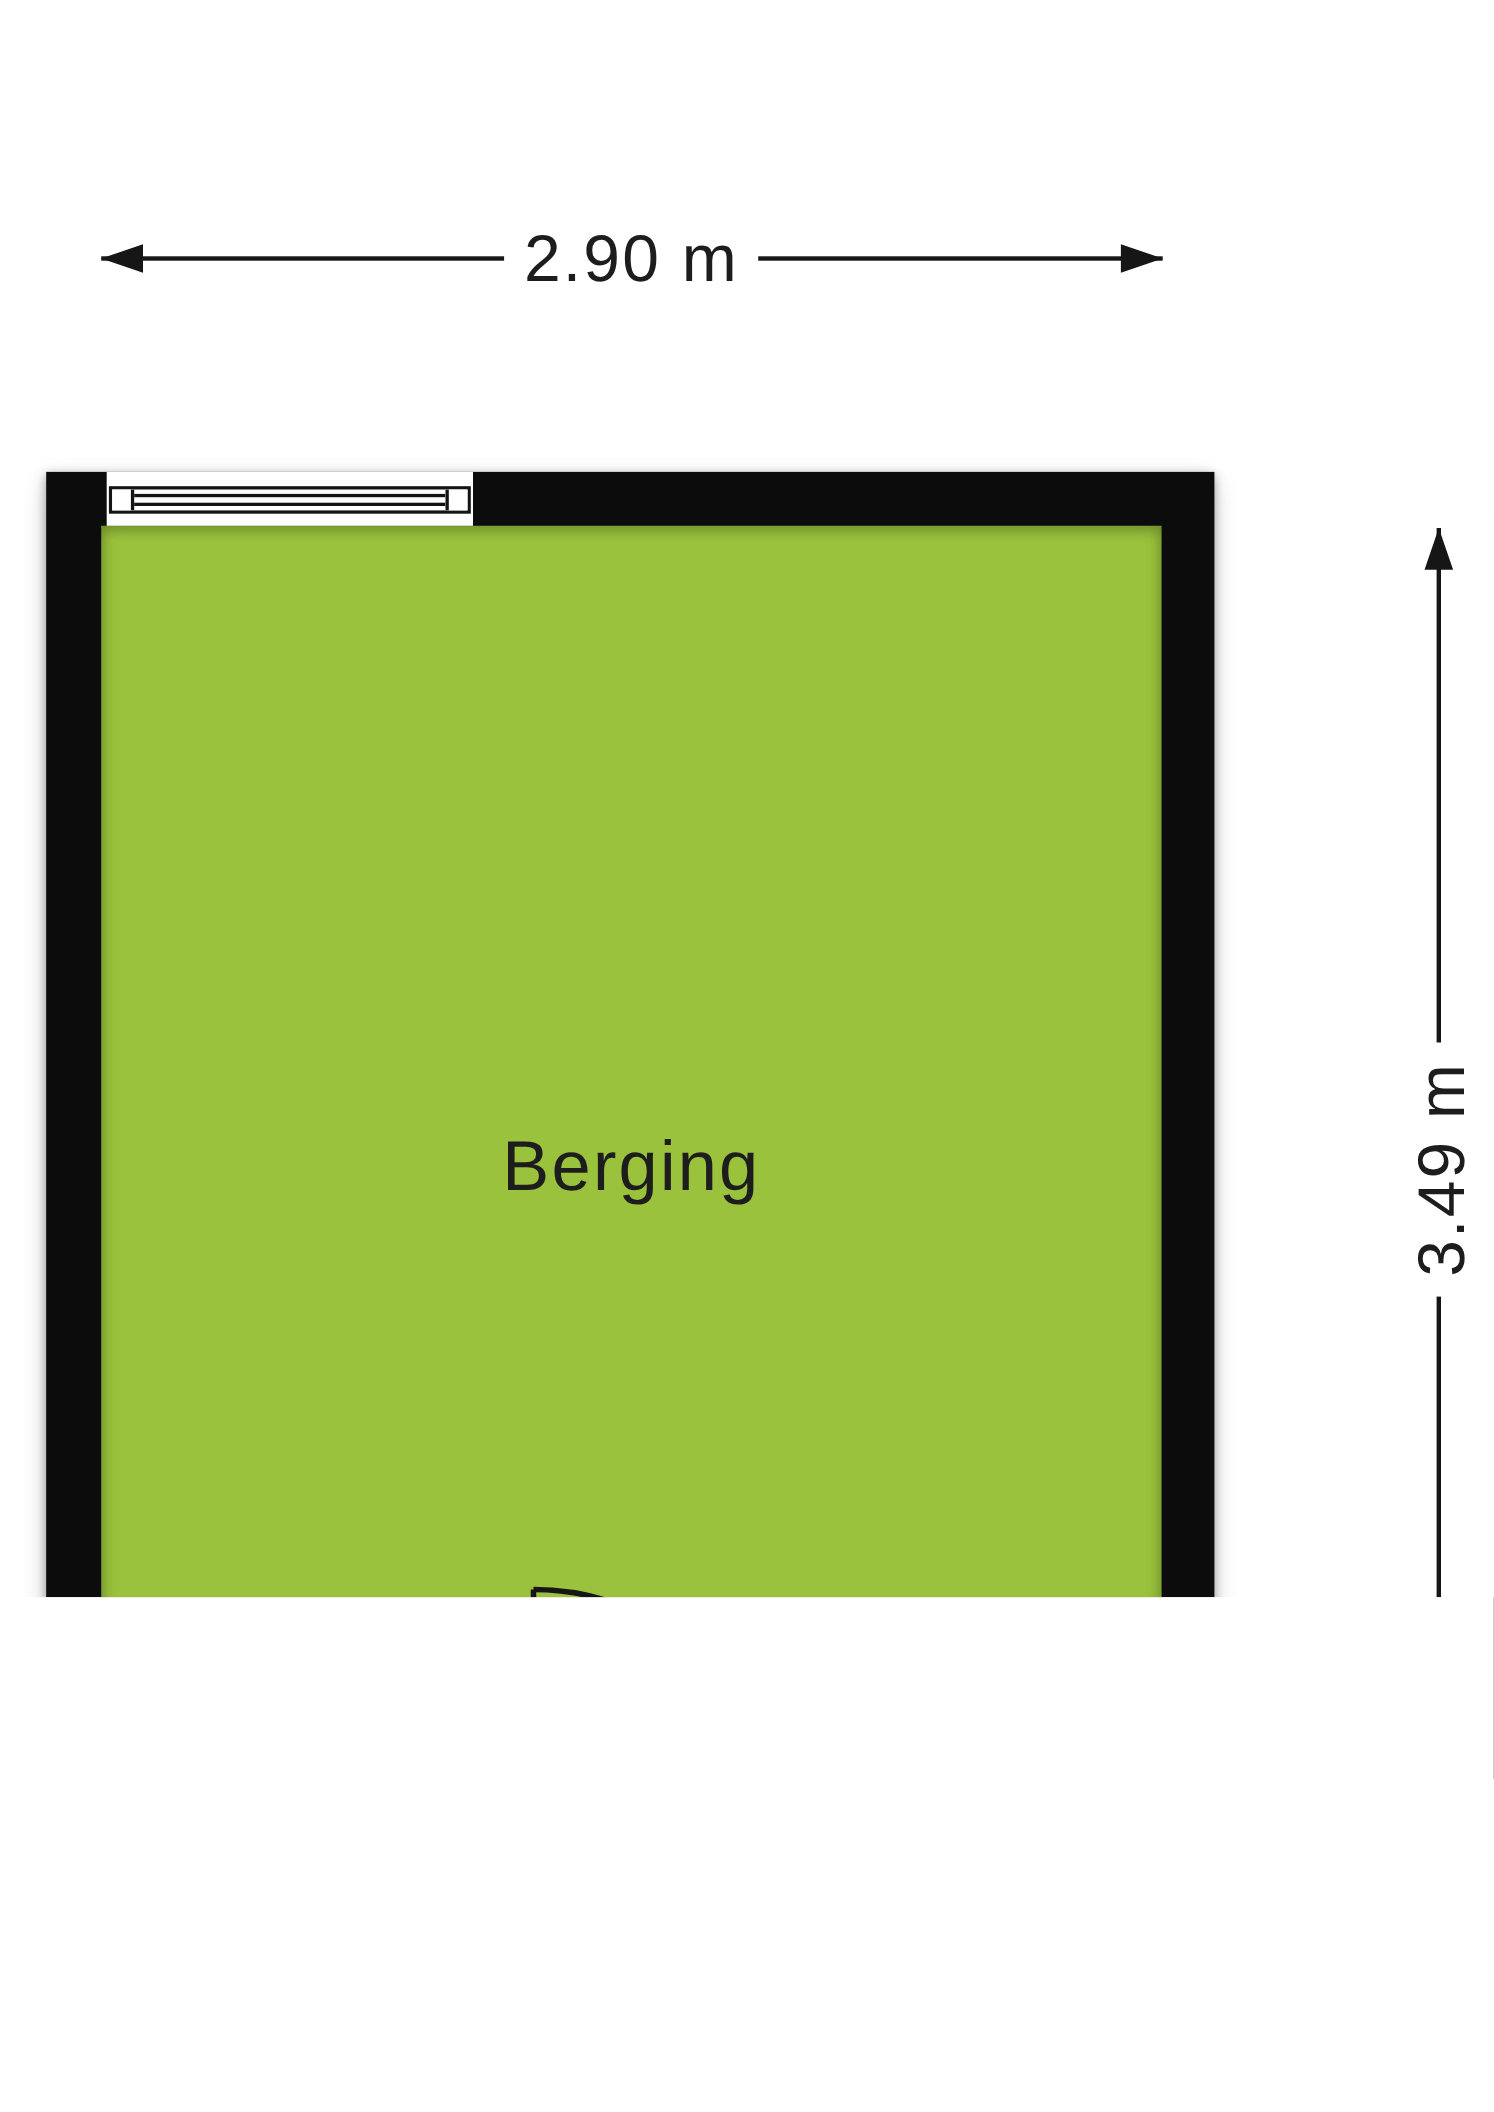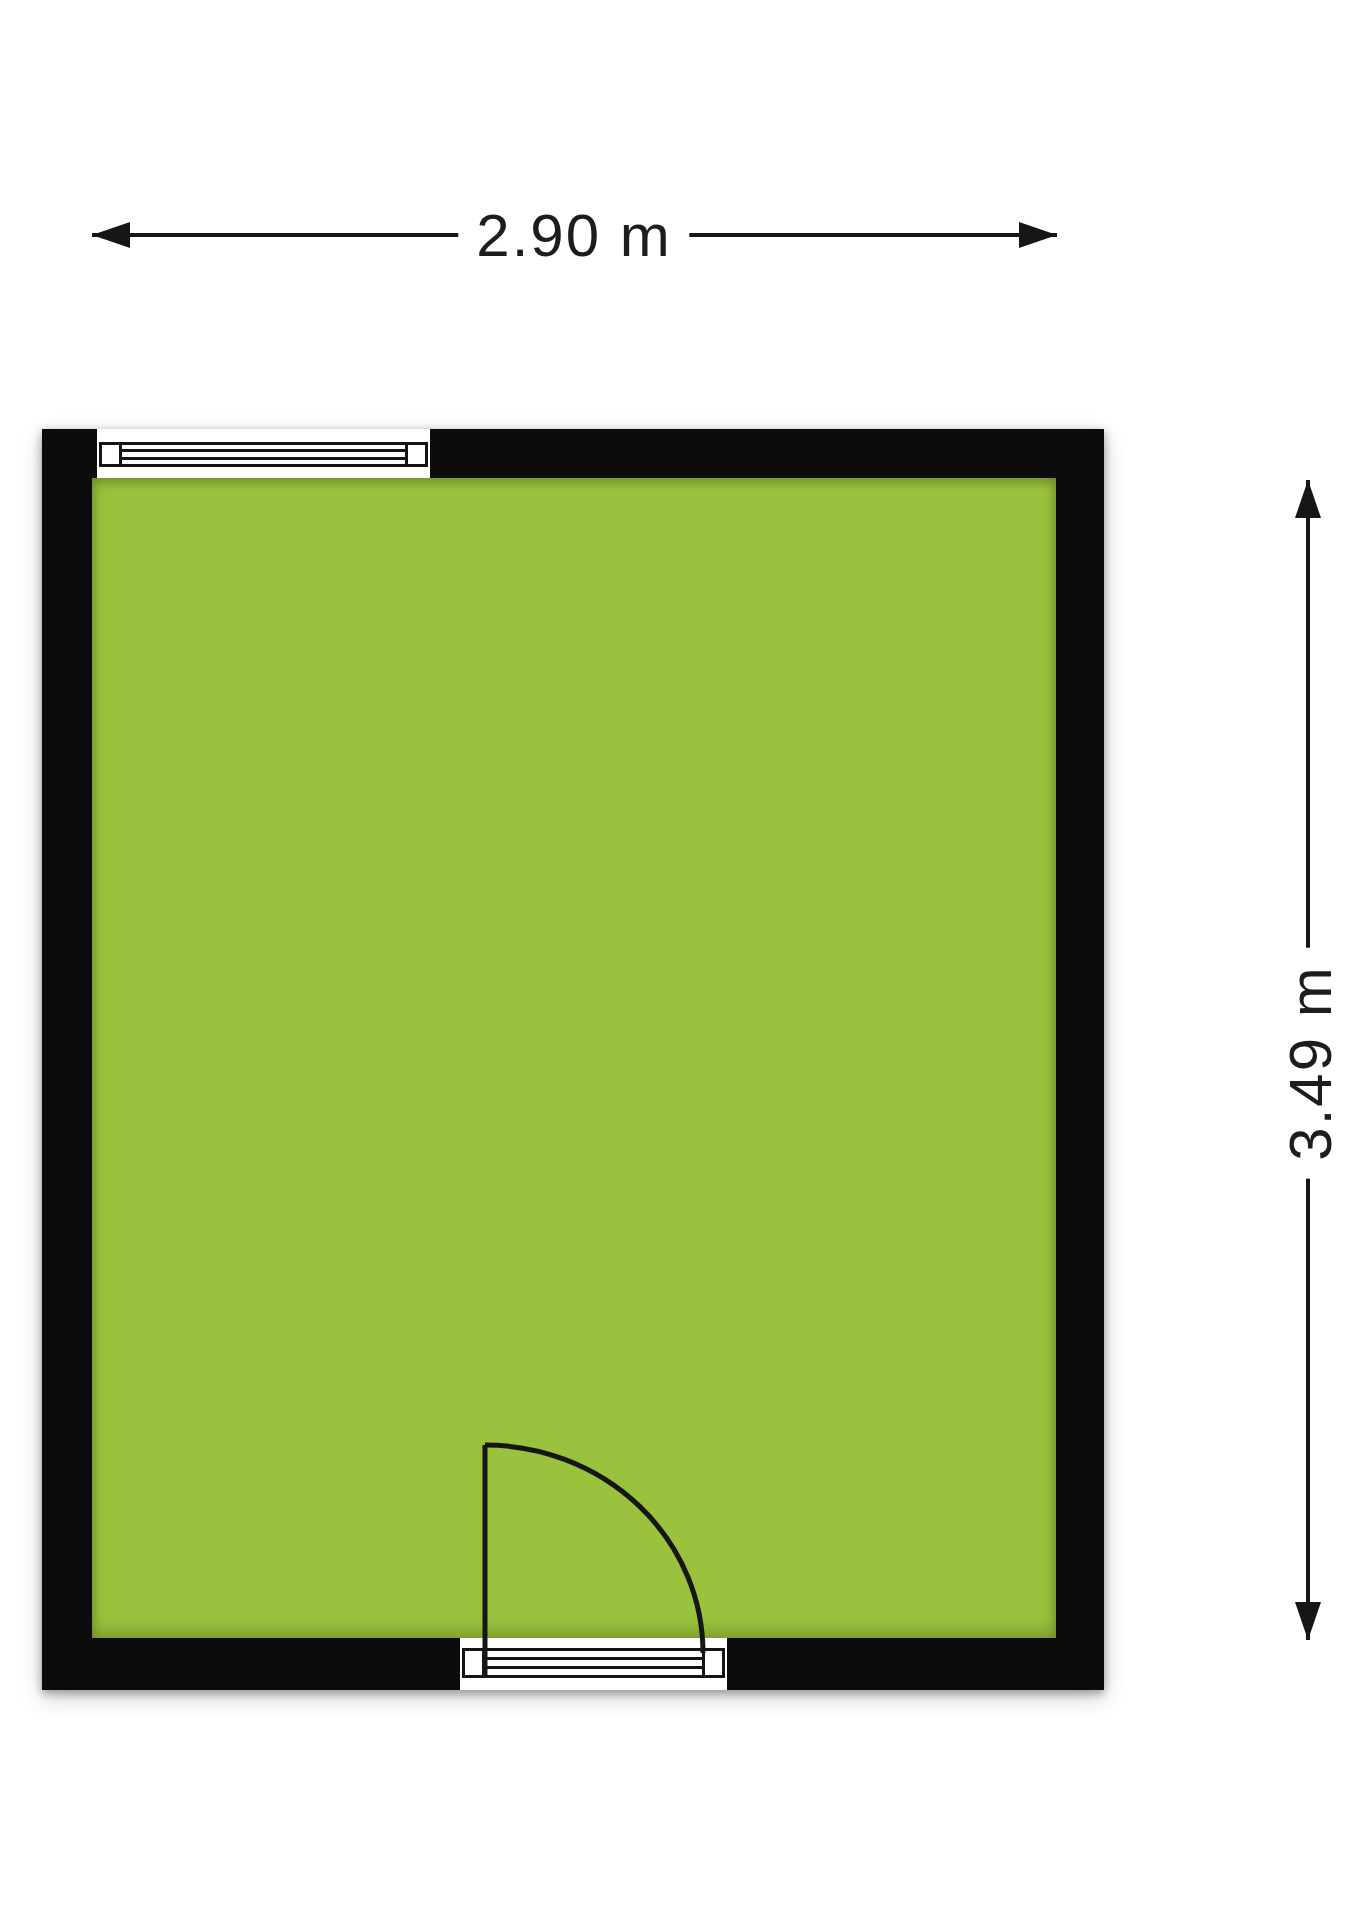--- a/index.html
+++ b/index.html
@@ -1,18 +1,18 @@
 <!DOCTYPE html>
 <html style="--wall: #0c0c0c; --floor: #9ac23c; --line: #161616; --text: #1d1d1d; --background: #ffffff;"><head>
 <meta charset="utf-8">
 <style>
   html,body{margin:0;padding:0;background:#fff;}
   .canvas{
     position:relative;
-    width:1358px;height:1920px;
+    width:1358px;height:1452px;
     background:var(--background,#ffffff);
     overflow:hidden;
     font-family:"Liberation Sans","DejaVu Sans",sans-serif;
   }
 
   
   .plan{
     position:absolute;left:42px;top:429px;
     width:1062px;height:1261px;
     background:var(--wall,#0c0c0c);
@@ -115,16 +115,17 @@
         <div class="post pr"></div>
       </div>
     </div>
 
     <svg class="door-swing" viewBox="0 0 1062 1261" width="1062" height="1261">
       <path d="M443 1016 L443 1248"></path>
       <path d="M443 1016 A218 208 0 0 1 661 1224"></path>
     </svg>
 
     <div class="room-label">
+      <div class="room-name">Berging</div>
     </div>
 
   </div>
 </div>
 
 </body></html>

